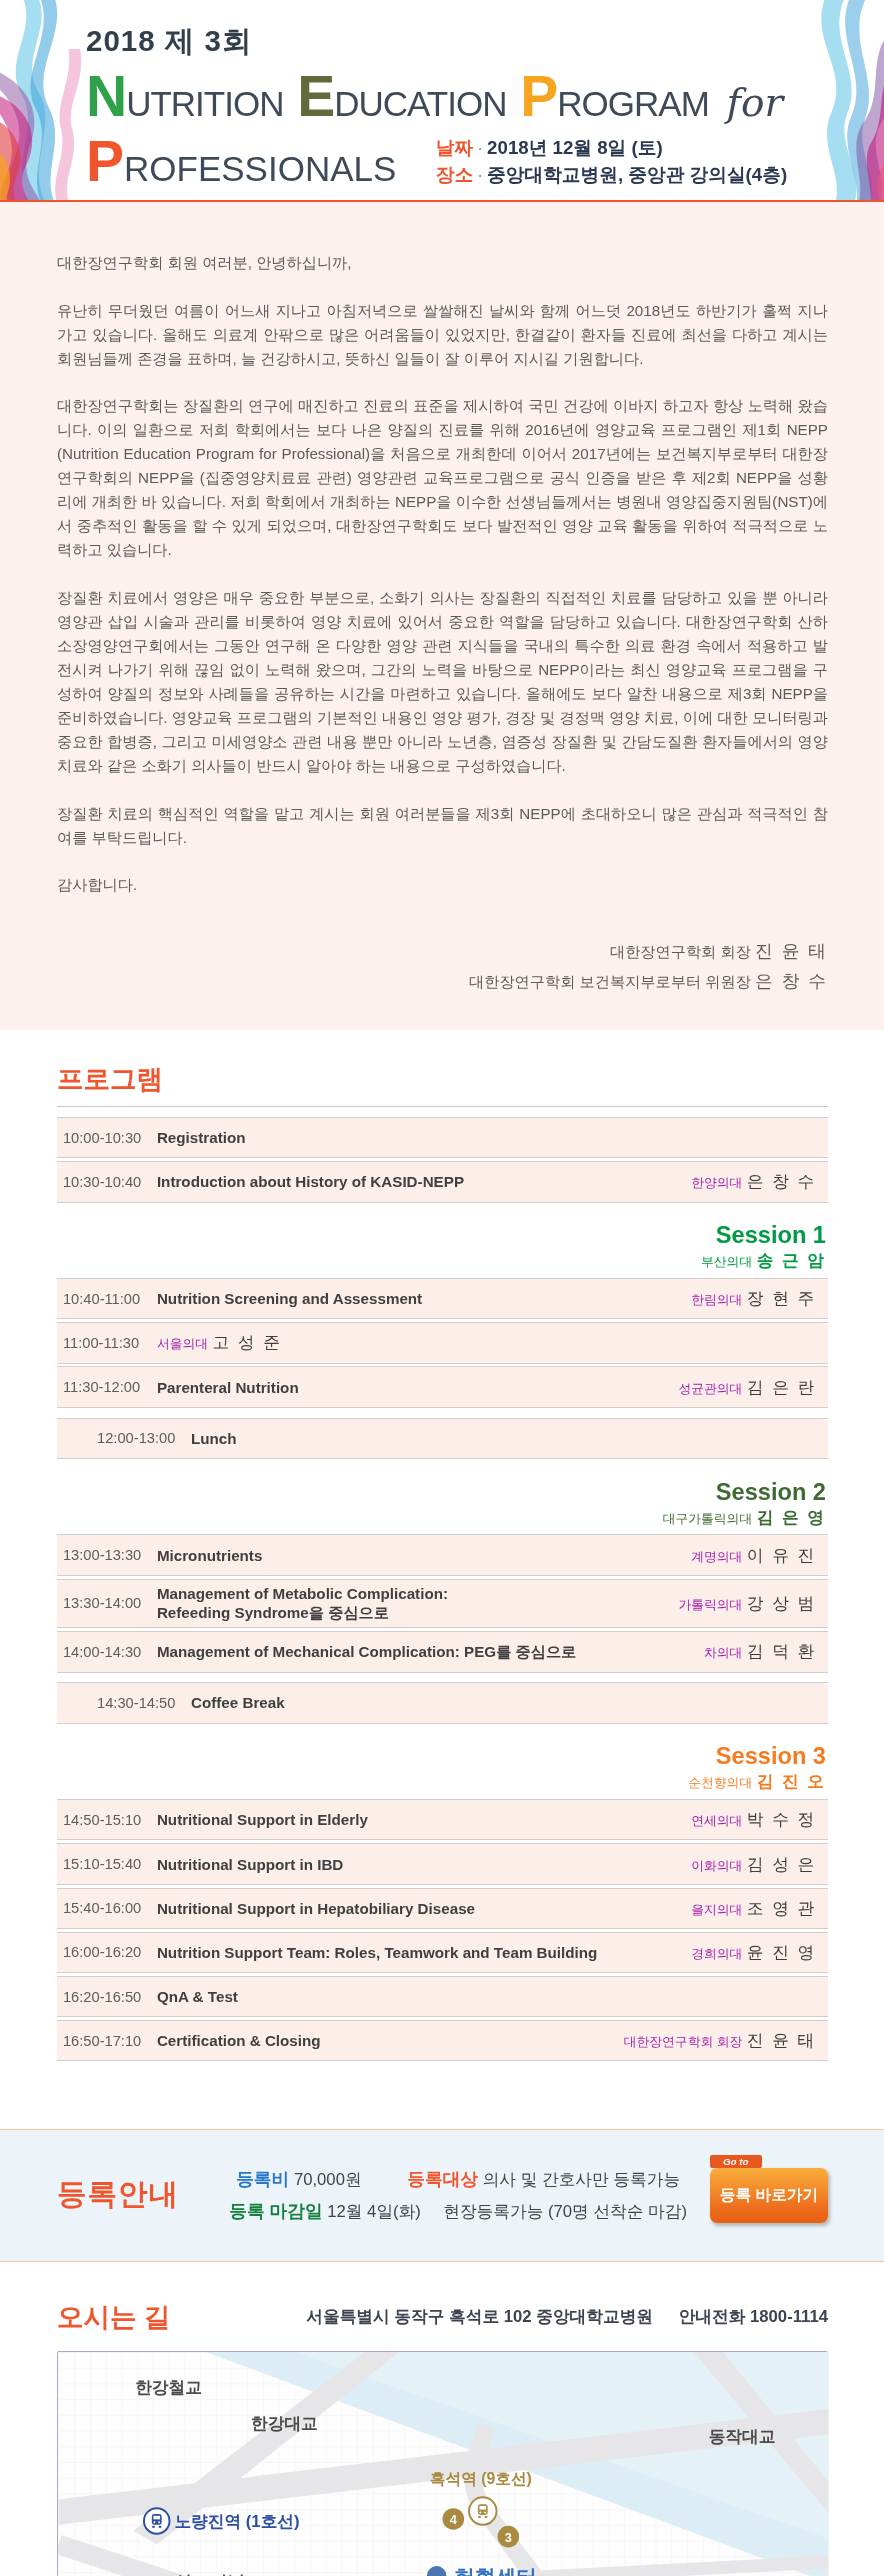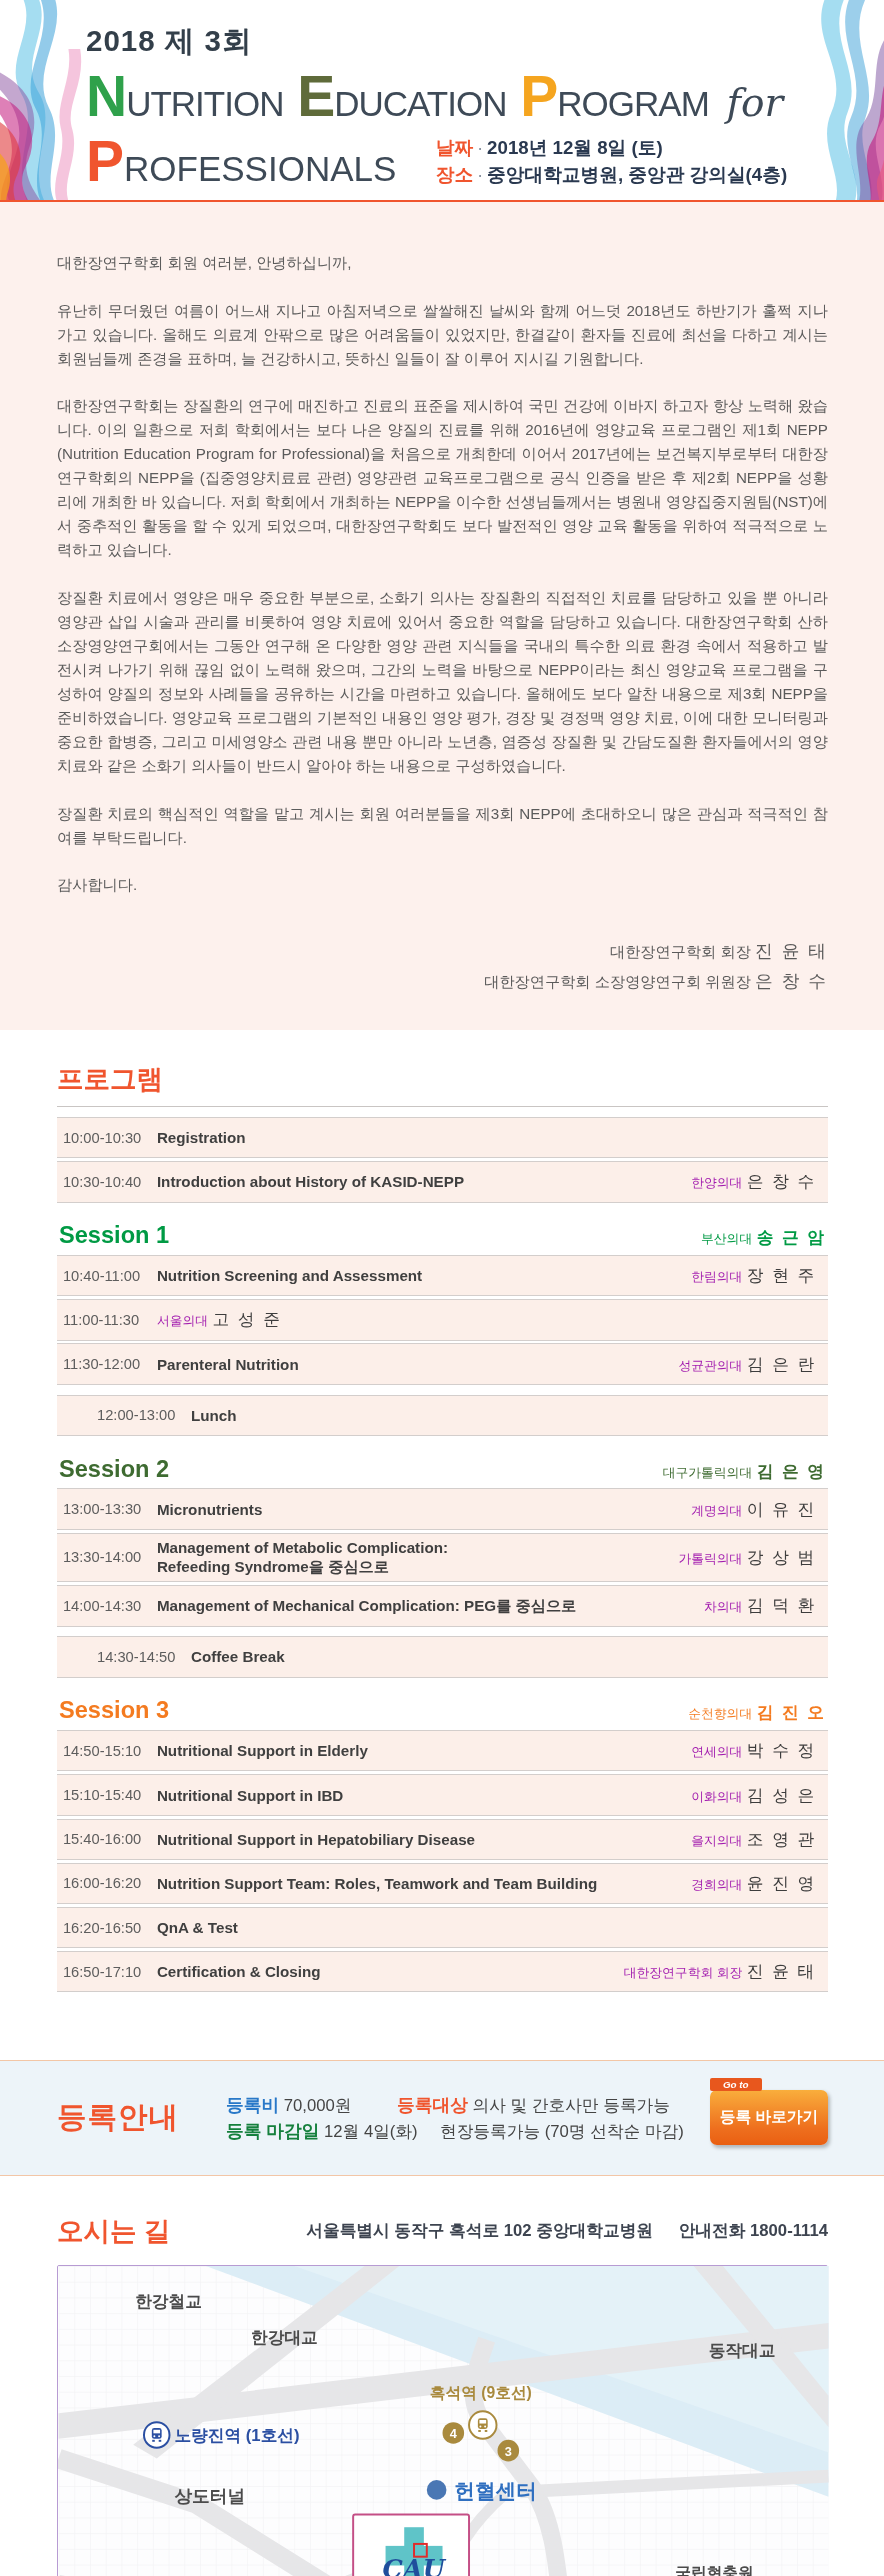--- a/index.html
+++ b/index.html
@@ -36,33 +36,33 @@
   .program{padding:31px 57px 25.6px;}
   .sec-title{font-size:26.5px;font-weight:bold;color:#f0552e;margin:0 0 9.8px;}
   .program .rule{border-bottom:1px solid #c9c5c3;margin-bottom:9.8px;}
   .prow{display:flex;align-items:center;background:#fcefe9;border-top:1px solid #d3cecc;border-bottom:1px solid #d3cecc;margin-bottom:2.9px;padding:4.9px 11.8px 4.9px 5.9px;min-height:29.5px;}
   .prow.gap{margin-top:9.8px;padding-left:40px;}
   .ptime{width:94px;flex:none;font-size:14.7px;color:#5d5d5d;}
   .ptitle{flex:1;font-size:15.2px;font-weight:bold;color:#3f3f3f;line-height:1.25;}
   .pspeaker{flex:none;text-align:right;white-space:nowrap;}
   .affil{font-size:12.8px;color:#a21caf;}
   .pname{font-size:16.7px;color:#3d3d3d;letter-spacing:2px;}
-  .session{display:flex;justify-content:space-between;align-items:flex-end;margin:19.7px 0 5.9px;padding:0 2px;}
+  .session{display:flex;justify-content:space-between;align-items:flex-end;margin:19.7px 0 5.9px;padding:0 2px;flex-direction:column;}
   .session .slabel{font-size:23.6px;font-weight:bold;}
   .session .schair{white-space:nowrap;}
   .session.green .slabel,.session.green .affil,.session.green .pname{color:#009a44;}
   .session.dgreen .slabel,.session.dgreen .affil,.session.dgreen .pname{color:#3e6b31;}
   .session.sorange .slabel,.session.sorange .affil,.session.sorange .pname{color:#f47b20;}
   .session .pname{font-weight:bold;}
 
   
   .reg{background:#edf4f9;border-top:1px solid #f3c6a6;border-bottom:1px solid #f3c6a6;margin-top:39px;padding:29.5px 57px;display:flex;align-items:center;}
   .reg-title{font-size:29.5px;font-weight:bold;color:#f0552e;flex:none;margin-right:47px;letter-spacing:1px;}
   .reg-fields{flex:1;}
-  .reg-row{font-size:16.7px;color:#444;margin:2px 0;white-space:nowrap;}
+  .reg-row{font-size:16.7px;color:#444;margin:8px 0;white-space:nowrap;text-align:center;}
   .reg-row b.blue{color:#2878c8;font-size:17.7px;}
   .reg-row b.orange{color:#f0552e;font-size:17.7px;}
   .reg-row b.purple{color:#15803d;font-size:17.7px;}
   .reg-row .sp{display:inline-block;width:41px;}
   .reg-row .sp2{display:inline-block;width:17.7px;}
   .reg-btn{flex:none;position:relative;margin-left:19.7px;}
   .goto-tag{position:absolute;top:-12.8px;left:0;background:#e8571d;color:#fff;font-size:9.8px;font-style:italic;font-weight:bold;padding:1px 13px;border-radius:2px;}
   .btn{display:block;width:118px;height:55px;border:none;border-radius:6.9px;background:linear-gradient(#f9ae3c,#ee6f1e 70%,#e95f12);color:#fff;font-weight:bold;font-size:15.7px;cursor:pointer;box-shadow:2px 2.9px 3.9px rgba(0,0,0,.25);font-family:inherit;}
 
   
@@ -127,21 +127,21 @@
 
   <div class="letter">
     <p class="first">대한장연구학회 회원 여러분, 안녕하십니까,</p>
     <p>유난히 무더웠던 여름이 어느새 지나고 아침저녁으로 쌀쌀해진 날씨와 함께 어느덧 2018년도 하반기가 훌쩍 지나가고 있습니다. 올해도 의료계 안팎으로 많은 어려움들이 있었지만, 한결같이 환자들 진료에 최선을 다하고 계시는 회원님들께 존경을 표하며, 늘 건강하시고, 뜻하신 일들이 잘 이루어 지시길 기원합니다.</p>
     <p>대한장연구학회는 장질환의 연구에 매진하고 진료의 표준을 제시하여 국민 건강에 이바지 하고자 항상 노력해 왔습니다. 이의 일환으로 저희 학회에서는 보다 나은 양질의 진료를 위해 2016년에 영양교육 프로그램인 제1회 NEPP (Nutrition Education Program for Professional)을 처음으로 개최한데 이어서 2017년에는 보건복지부로부터 대한장연구학회의 NEPP을 (집중영양치료료 관련) 영양관련 교육프로그램으로 공식 인증을 받은 후 제2회 NEPP을 성황리에 개최한 바 있습니다. 저희 학회에서 개최하는 NEPP을 이수한 선생님들께서는 병원내 영양집중지원팀(NST)에서 중추적인 활동을 할 수 있게 되었으며, 대한장연구학회도 보다 발전적인 영양 교육 활동을 위하여 적극적으로 노력하고 있습니다.</p>
     <p>장질환 치료에서 영양은 매우 중요한 부분으로, 소화기 의사는 장질환의 직접적인 치료를 담당하고 있을 뿐 아니라 영양관 삽입 시술과 관리를 비롯하여 영양 치료에 있어서 중요한 역할을 담당하고 있습니다. 대한장연구학회 산하 소장영양연구회에서는 그동안 연구해 온 다양한 영양 관련 지식들을 국내의 특수한 의료 환경 속에서 적용하고 발전시켜 나가기 위해 끊임 없이 노력해 왔으며, 그간의 노력을 바탕으로 NEPP이라는 최신 영양교육 프로그램을 구성하여 양질의 정보와 사례들을 공유하는 시간을 마련하고 있습니다. 올해에도 보다 알찬 내용으로 제3회 NEPP을 준비하였습니다. 영양교육 프로그램의 기본적인 내용인 영양 평가, 경장 및 경정맥 영양 치료, 이에 대한 모니터링과 중요한 합병증, 그리고 미세영양소 관련 내용 뿐만 아니라 노년층, 염증성 장질환 및 간담도질환 환자들에서의 영양 치료와 같은 소화기 의사들이 반드시 알아야 하는 내용으로 구성하였습니다.</p>
     <p>장질환 치료의 핵심적인 역할을 맡고 계시는 회원 여러분들을 제3회 NEPP에 초대하오니 많은 관심과 적극적인 참여를 부탁드립니다.</p>
     <p>감사합니다.</p>
     <div class="sig">
       <div><span>대한장연구학회 회장</span> <span class="big">진 윤 태</span></div>
-      <div><span>대한장연구학회 소장영양연구회 위원장</span> <span class="big">은 창 수</span></div>
+      <div><span>대한장연구학회 보건복지부로부터 위원장</span> <span class="big">은 창 수</span></div>
     </div>
   </div>
 
   <div class="program">
     <h2 class="sec-title">프로그램</h2>
     <div class="rule"></div>
 
     <div class="prow">
       <span class="ptime">10:00-10:30</span>
       <span class="ptitle">Registration</span>

